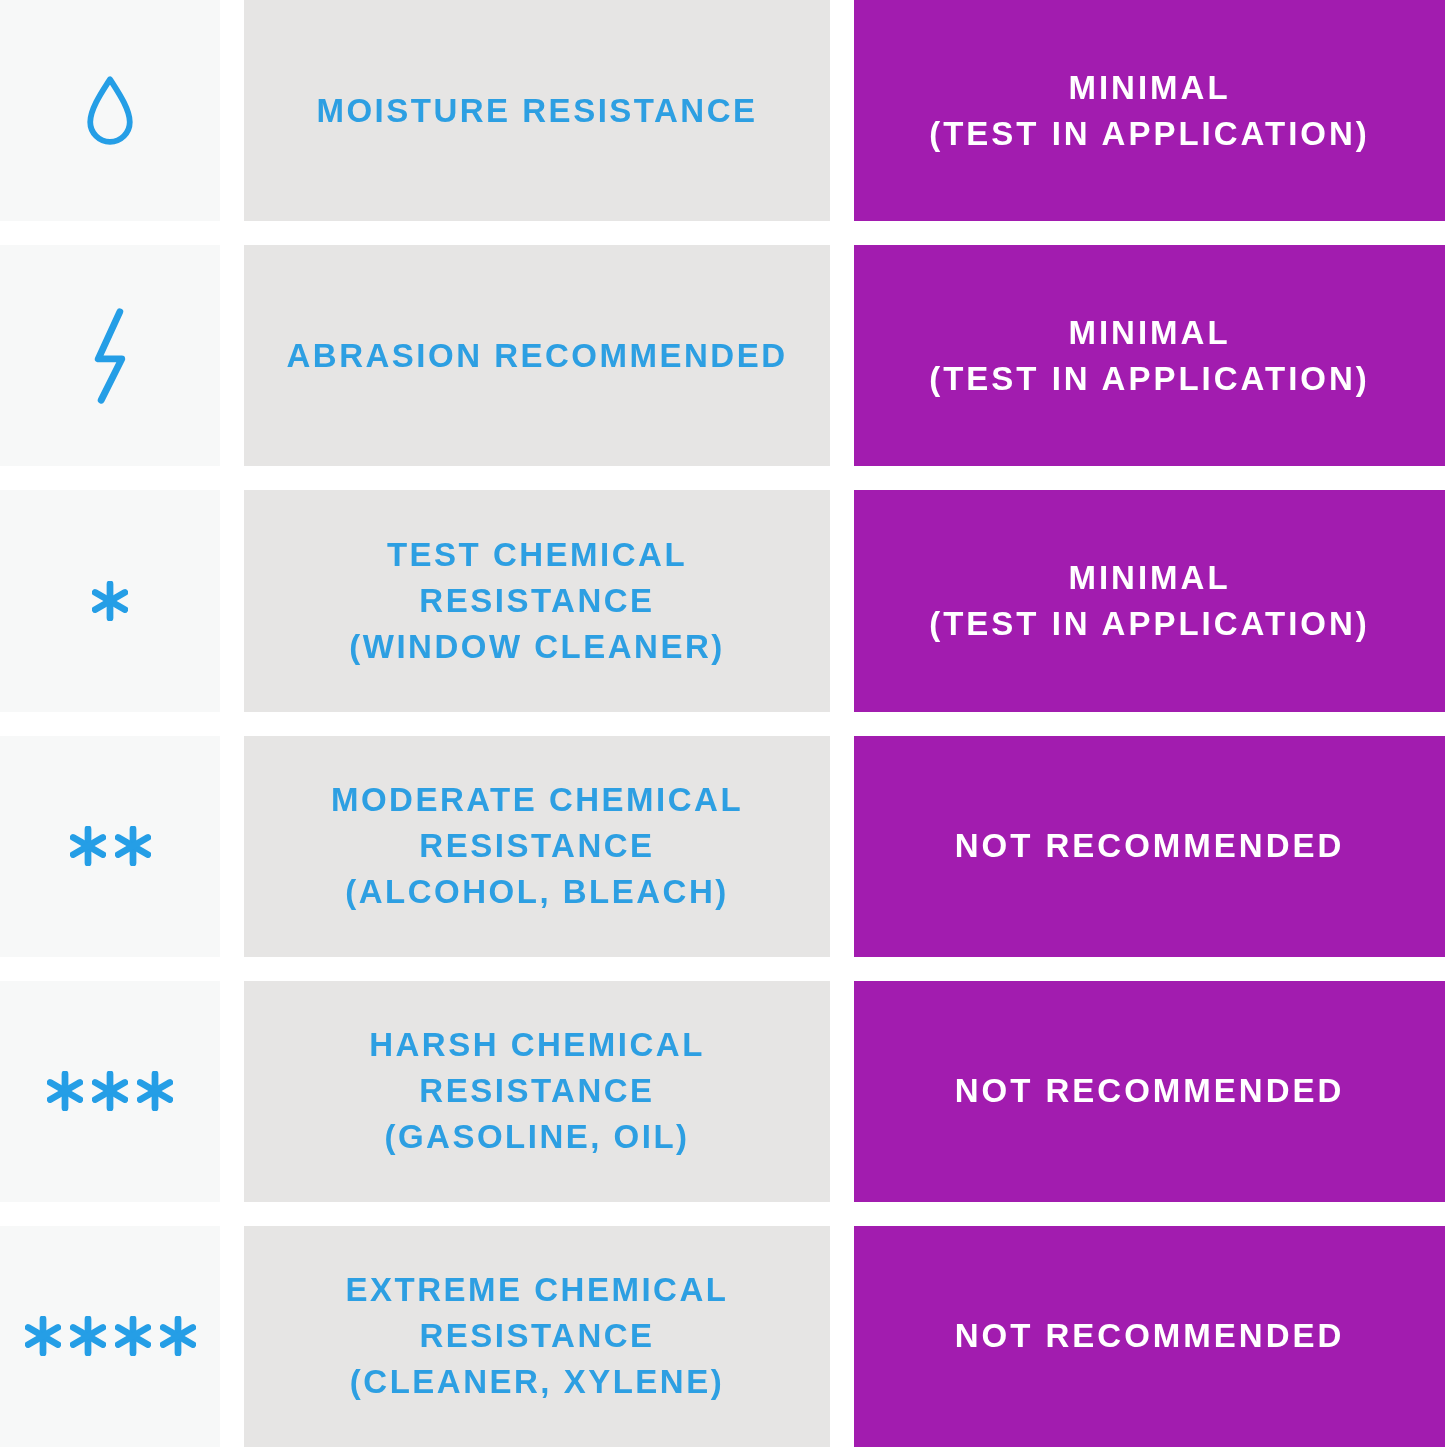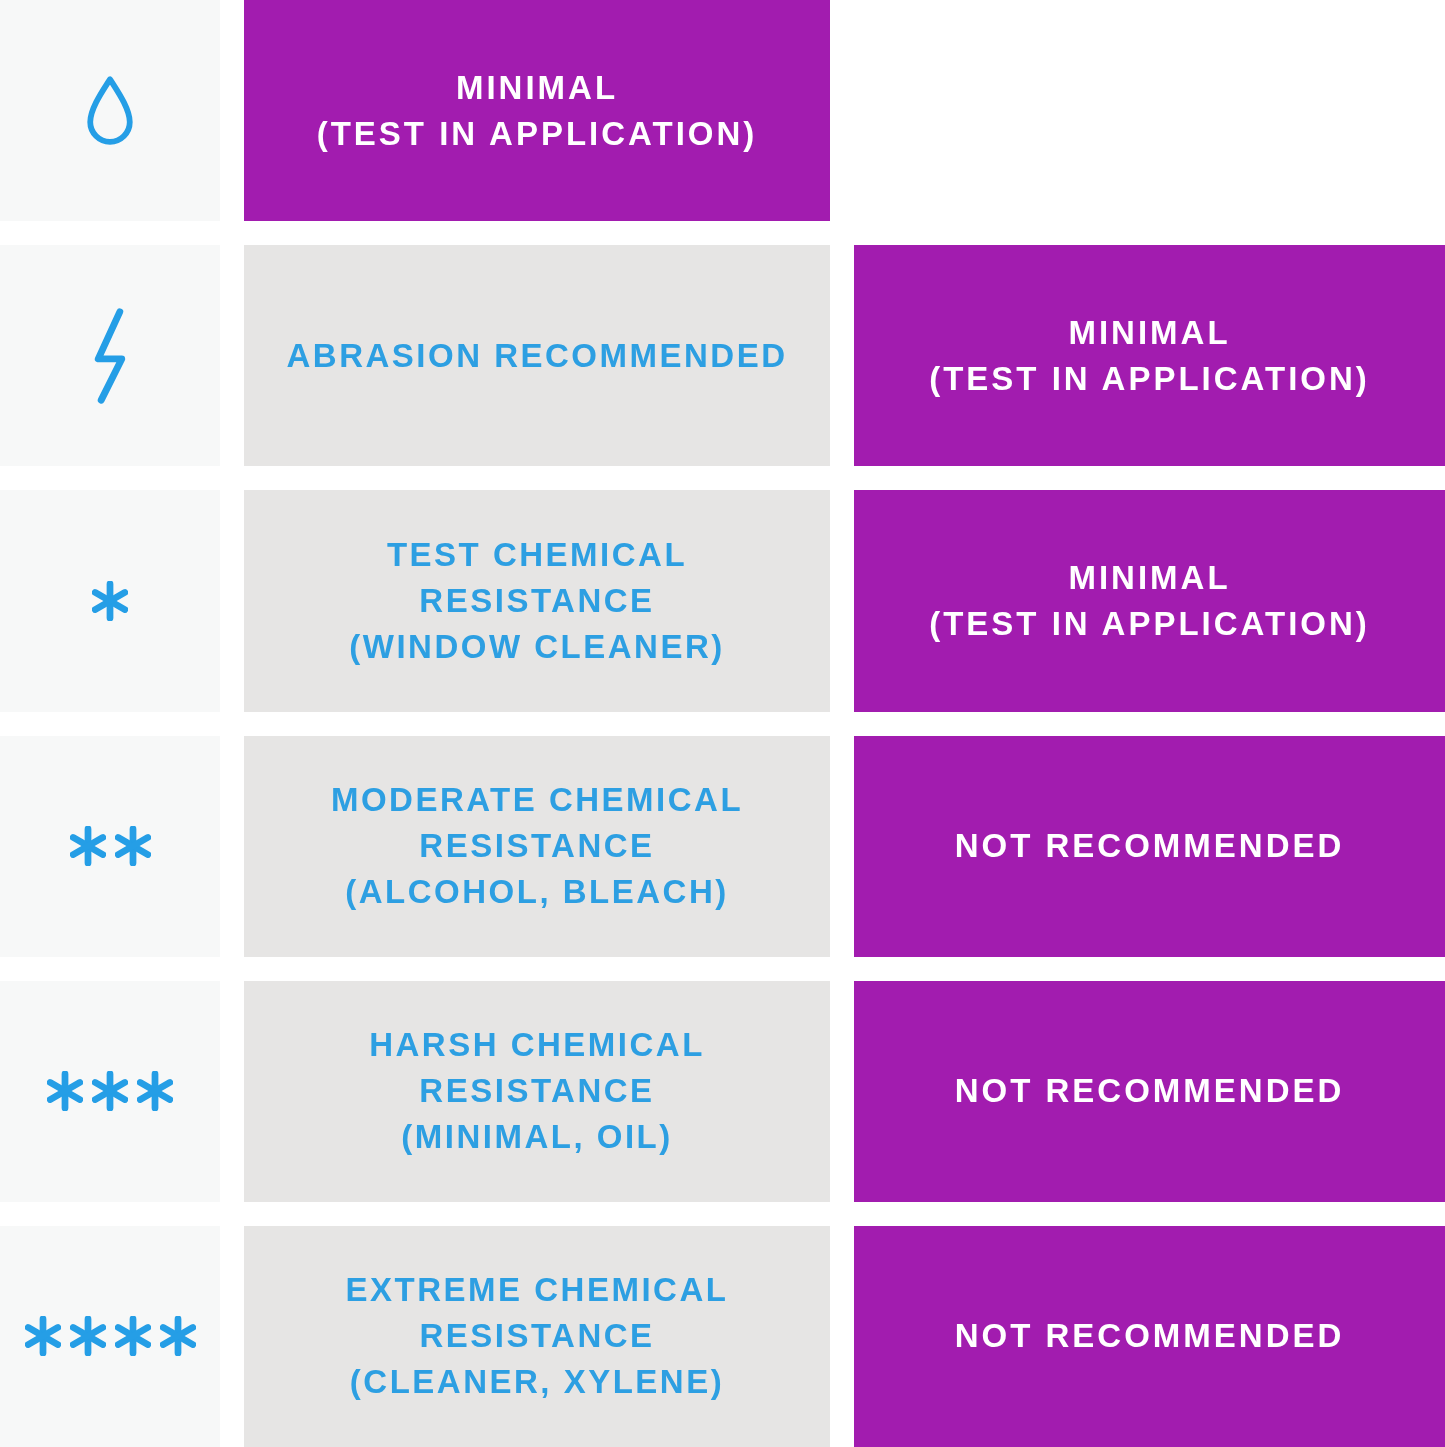--- a/index.html
+++ b/index.html
@@ -79,20 +79,21 @@
 </svg>
 
 <div class="table">
 
   <div class="row">
     <div class="cell icon-cell">
       <svg class="icon-svg" width="54" height="74" viewBox="0 0 56 76">
         <path d="M28 5 C 21.5 15.5, 7.5 35, 7.5 49.5 a20.5 20.5 0 0 0 41 0 C 48.5 35, 34.5 15.5, 28 5 Z" fill="none" stroke="#259ee6" stroke-width="6" stroke-linejoin="round" stroke-linecap="round"></path>
       </svg>
     </div>
+    <div class="cell label-cell">MOISTURE RESISTANCE</div>
     <div class="cell value-cell">MINIMAL
 (TEST IN APPLICATION)</div>
   </div>
 
   <div class="row">
     <div class="cell icon-cell">
       <svg class="icon-svg" width="44" height="98" viewBox="0 0 44 100">
         <polyline points="32,5 10,53 34,53 13,95" fill="none" stroke="#259ee6" stroke-width="7" stroke-linecap="round" stroke-linejoin="round"></polyline>
       </svg>
     </div>
@@ -136,21 +137,21 @@
         </svg>
       <svg class="icon-svg" width="36" height="40" viewBox="0 0 40 44">
           <use href="#ast-sym"></use>
         </svg>
       <svg class="icon-svg" width="36" height="40" viewBox="0 0 40 44">
           <use href="#ast-sym"></use>
         </svg>
     </div>
     <div class="cell label-cell">HARSH CHEMICAL
 RESISTANCE
-(MINIMAL, OIL)</div>
+(GASOLINE, OIL)</div>
     <div class="cell value-cell">NOT RECOMMENDED</div>
   </div>
 
   <div class="row">
     <div class="cell icon-cell">
       <svg class="icon-svg" width="36" height="40" viewBox="0 0 40 44">
           <use href="#ast-sym"></use>
         </svg>
       <svg class="icon-svg" width="36" height="40" viewBox="0 0 40 44">
           <use href="#ast-sym"></use>

